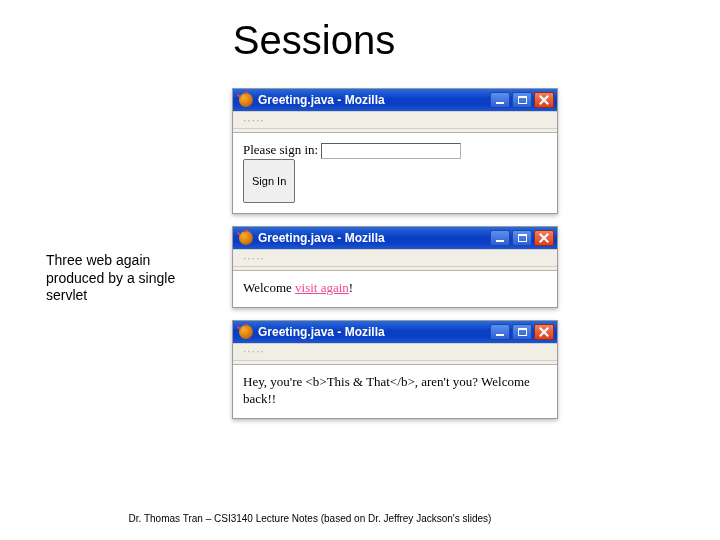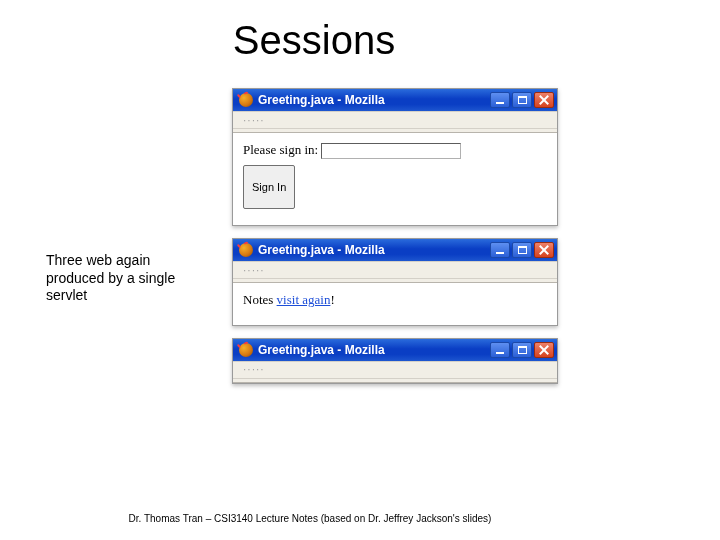--- a/index.html
+++ b/index.html
@@ -132,39 +132,39 @@
     background: #f1eee6;
     border-bottom: 1px solid #b8b4ac;
   }
   .content {
     background: #fff;
     padding: 8px 10px 10px 10px;
     font-family: "Times New Roman", Times, serif;
     font-size: 13px;
     line-height: 1.35;
   }
-  .content .row { margin-bottom: 6px; }
+  .content .row { margin-bottom: 0; }
   .textinput {
     border: 1px inset #b0b0b0;
     width: 140px;
     height: 16px;
     padding: 1px 2px;
     font-family: "Times New Roman", Times, serif;
     font-size: 12px;
     vertical-align: middle;
   }
   .btn {
     font-family: Arial, sans-serif;
     font-size: 11px;
     padding: 15px 8px;
     background: #efefef;
     border: 1px solid #707070;
     border-radius: 2px;
   }
-  a.link { color: #1d4ed8; text-decoration: underline; }
+  a.link { color: #ec4899; text-decoration: underline; }
 </style>
 </head>
 <body>
 
 <div class="slide">
 
   <div class="title">Sessions</div>
 
   <div class="caption">Three web again produced by a single servlet</div>
 
@@ -216,21 +216,21 @@
               <span class="glyph-x"></span>
             </div>
         </div>
       </div>
       <div class="menubar">
         <span class="menudot">·····</span>
       </div>
       <div class="toolbar"></div>
       <div class="content">
         <div class="row">
-          <span>Notes </span><a href="#" class="link">visit again</a><span>!</span>
+          <span>Welcome </span><a href="#" class="link">visit again</a><span>!</span>
         </div>
       </div>
     </div>
 
     <div class="win">
       <div class="titlebar">
         <span class="appicon"></span>
         <span class="wintitle">Greeting.java - Mozilla</span>
         <div class="winbtns">
           <div class="winbtn min">
@@ -241,19 +241,22 @@
             </div>
           <div class="winbtn close">
               <span class="glyph-x"></span>
             </div>
         </div>
       </div>
       <div class="menubar">
         <span class="menudot">·····</span>
       </div>
       <div class="toolbar"></div>
+      <div class="content">
+        <div class="row">Hey, you're &lt;b&gt;This &amp; That&lt;/b&gt;, aren't you? Welcome back!!</div>
+      </div>
     </div>
 
   </div>
 
   <div class="footer">Dr. Thomas Tran – CSI3140 Lecture Notes (based on Dr. Jeffrey Jackson's slides)</div>
 
 </div>
 
 </body></html>

